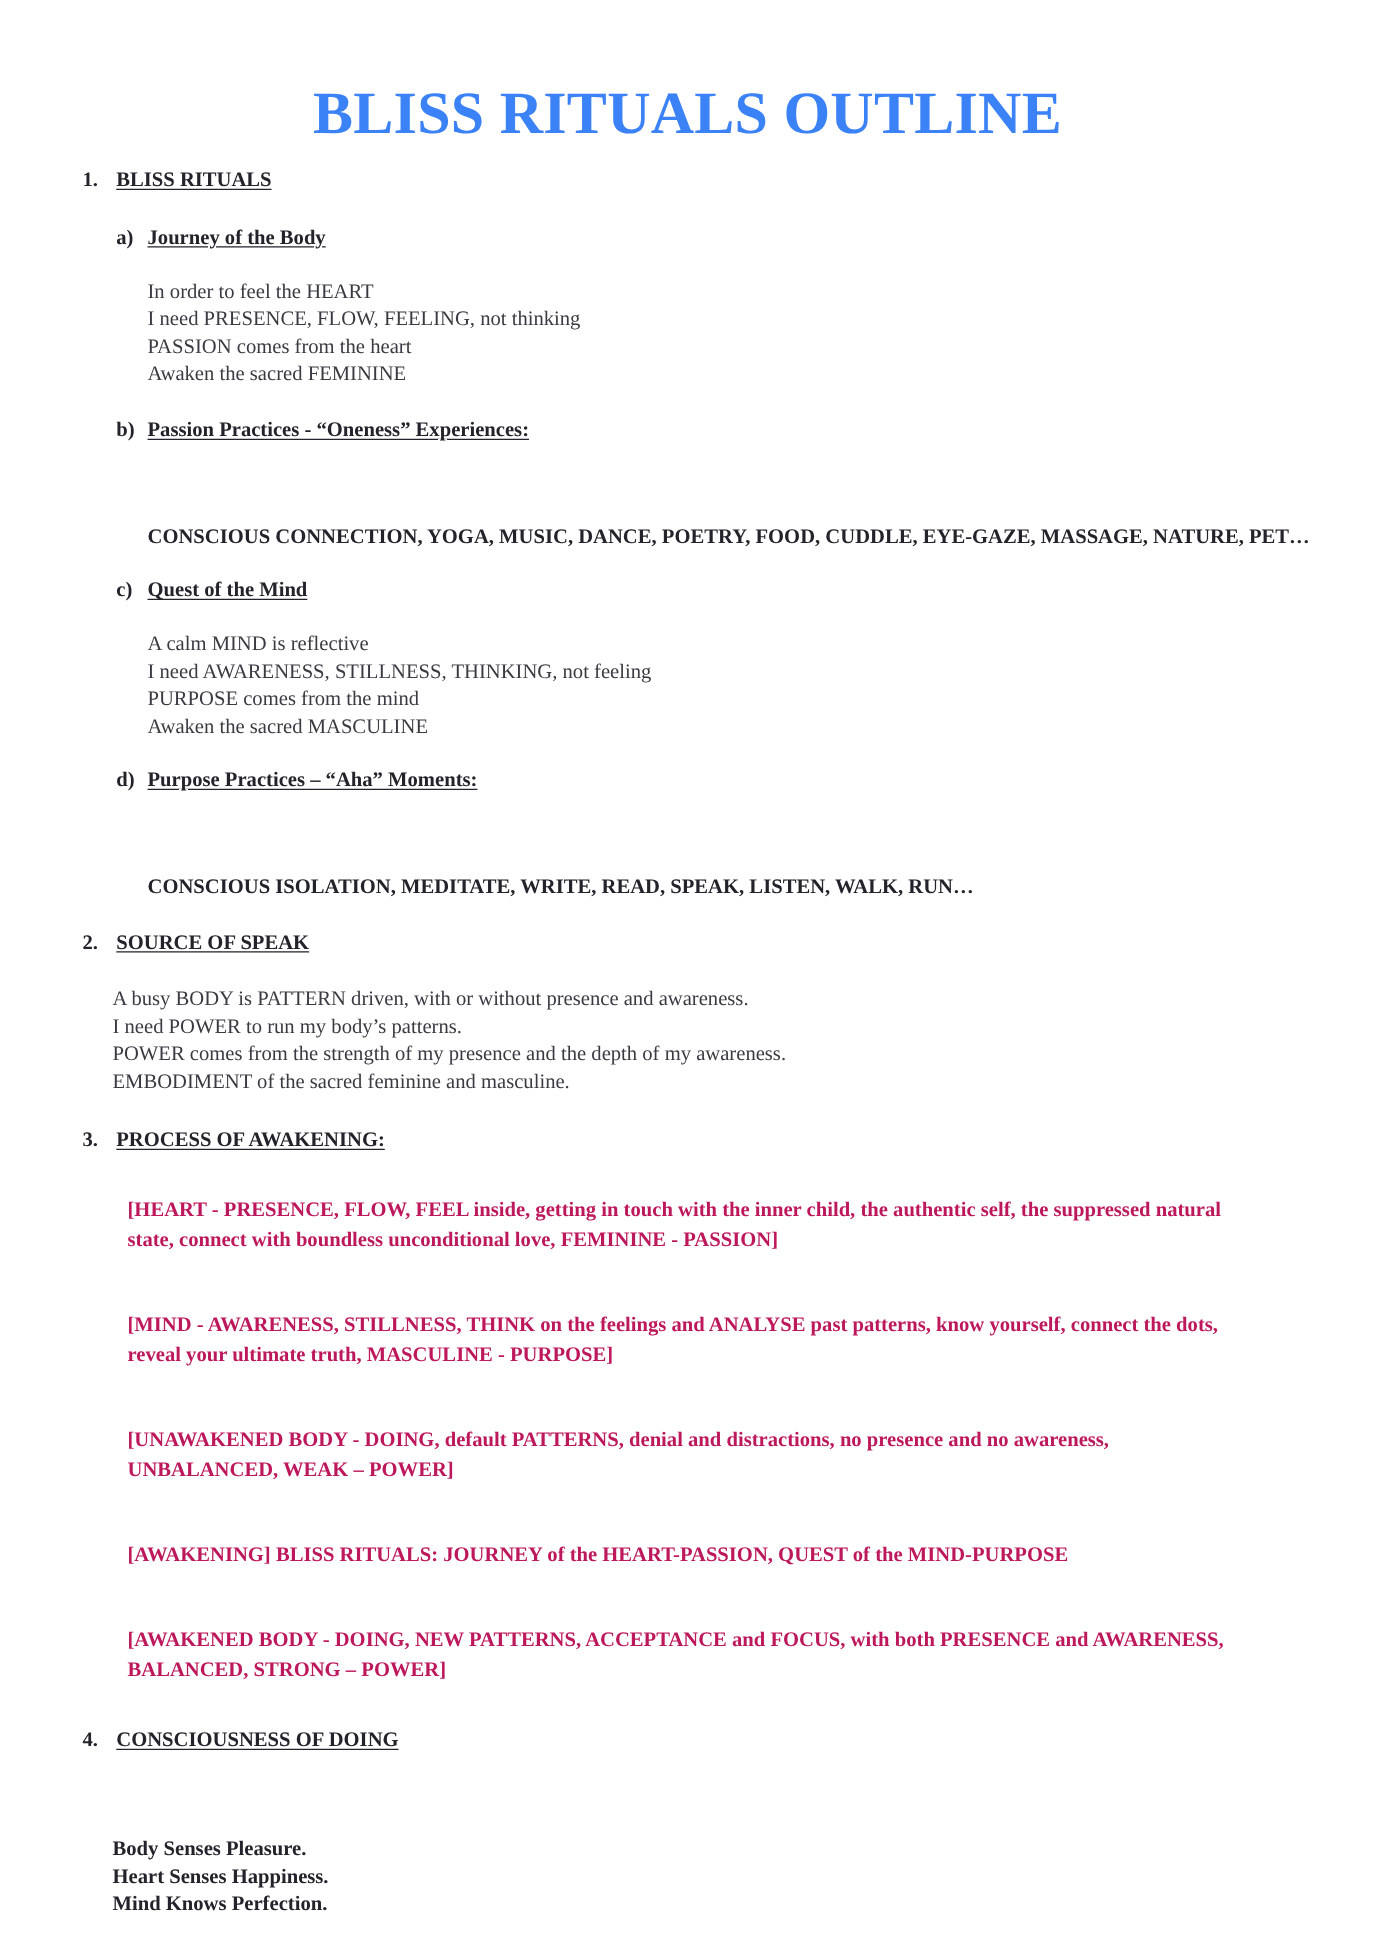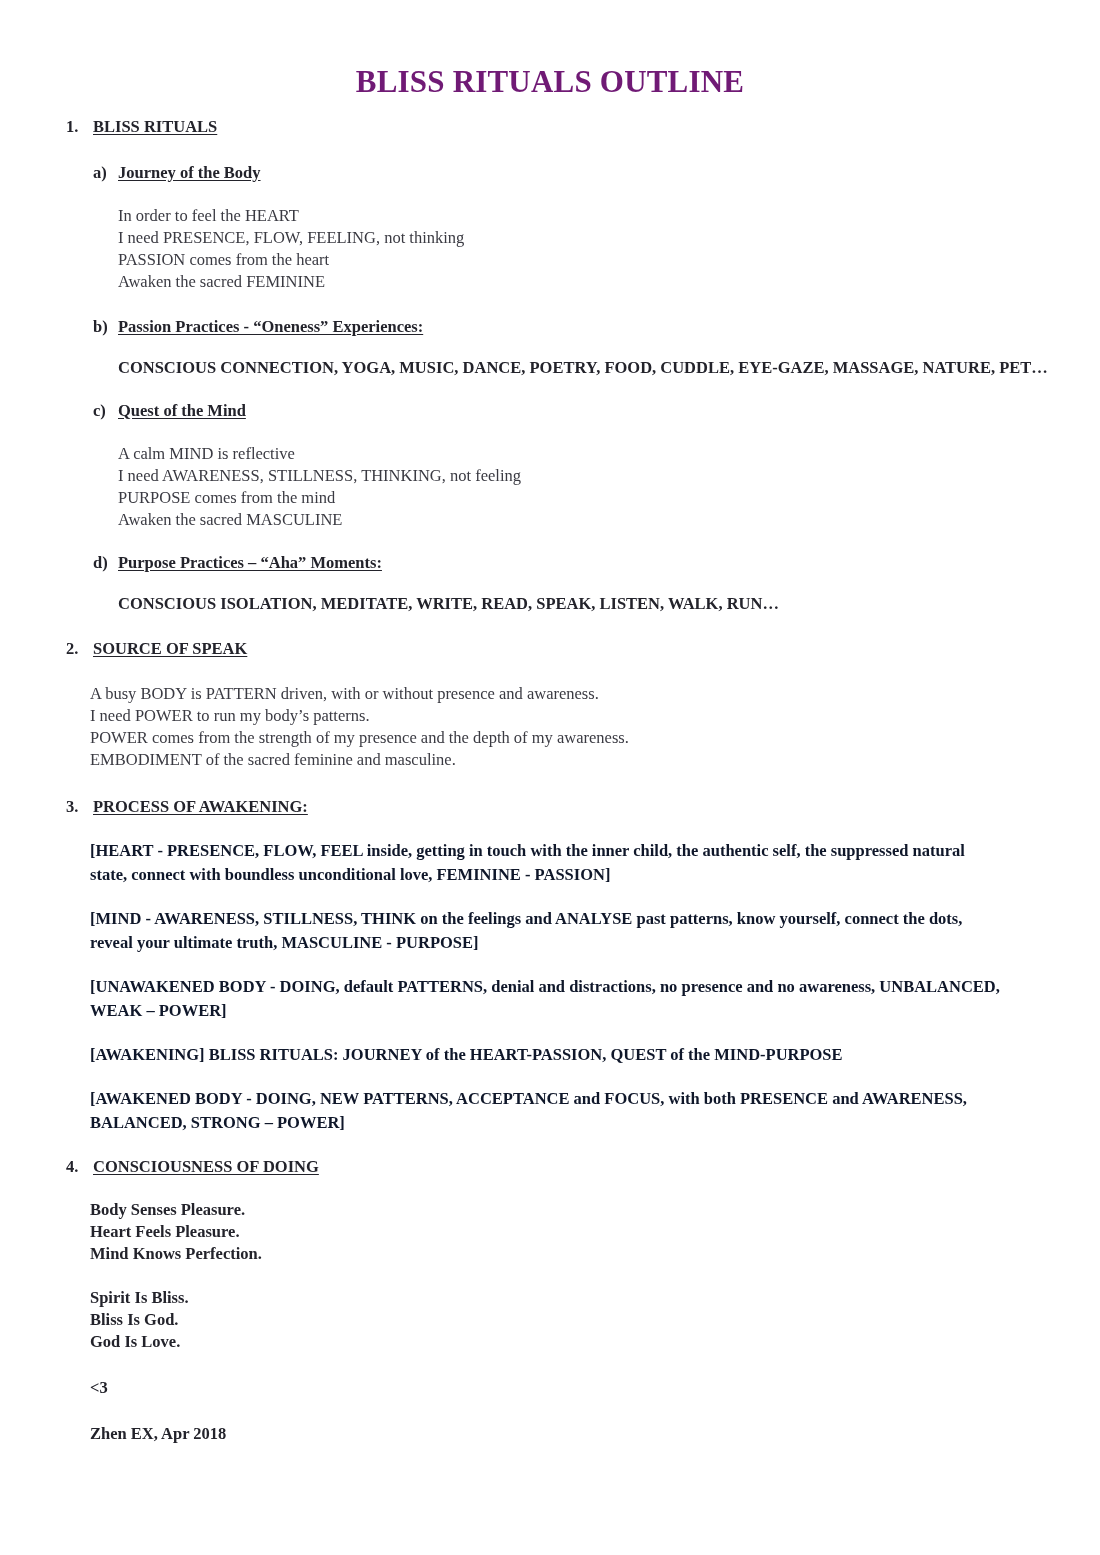--- a/index.html
+++ b/index.html
@@ -22,24 +22,24 @@
     width: 1100px;
     height: 1555px;
     box-sizing: border-box;
     padding: 0;
     overflow: hidden;
   }
 
   
   .doc-title {
     text-align: center;
-    font-size: 31px;
+    font-size: 48px;
     font-weight: bold;
     letter-spacing: 0.2px;
-    color: #701a75;
+    color: #3b82f6;
     margin: 0;
     padding: 66px 0 0 0;
     line-height: 1.05;
   }
 
   
   .section {
     position: relative;
   }
   .sec-head {
@@ -87,36 +87,37 @@
     padding-left: 118px;
     padding-right: 52px;
     font-size: 16.5px;
     line-height: 22px;
     font-weight: normal;
     white-space: pre-line;
   }
   .body-lines.bold {
     font-weight: bold;
     color: #23232b;
+    margin-top: 44px;
   }
 
   
   .body-lines.shallow {
     padding-left: 90px;
     padding-right: 77px;
   }
 
   .para {
-    margin: 0;
+    margin: 12px;
     padding-left: 90px;
     padding-right: 95px;
     font-size: 16.5px;
     line-height: 24px;
     font-weight: bold;
-    color: #0f172a;
+    color: #be185d;
   }
   .gap-18 { height: 18px; }
   .gap-20 { height: 20px; }
   .gap-22 { height: 22px; }
   .gap-24 { height: 24px; }
   .gap-26 { height: 26px; }
 </style>
 </head>
 <body>
 
@@ -212,21 +213,21 @@
   <div class="gap-22"></div>
 
   <div class="section">
     <div class="sec-head">
       <span class="sec-num">4.</span>
       <span class="sec-title">CONSCIOUSNESS OF DOING</span>
     </div>
 
     <div class="gap-22"></div>
     <div class="body-lines bold shallow">Body Senses Pleasure.
-Heart Feels Pleasure.
+Heart Senses Happiness.
 Mind Knows Perfection.</div>
 
     <div class="gap-22"></div>
     <div class="body-lines bold shallow">Spirit Is Bliss.
 Bliss Is God.
 God Is Love.</div>
 
     <div class="gap-24"></div>
     <div class="body-lines bold shallow">&lt;3</div>
 

